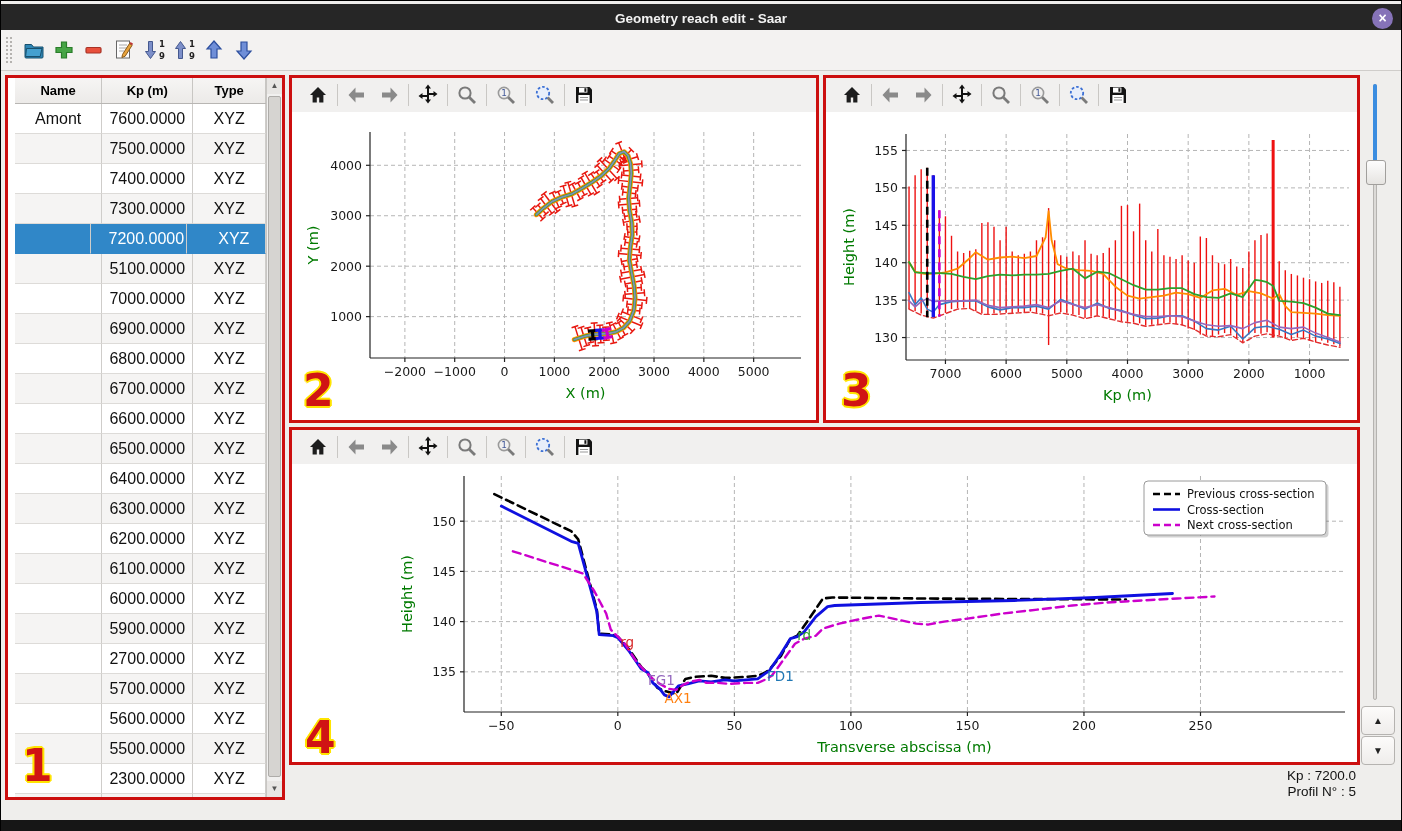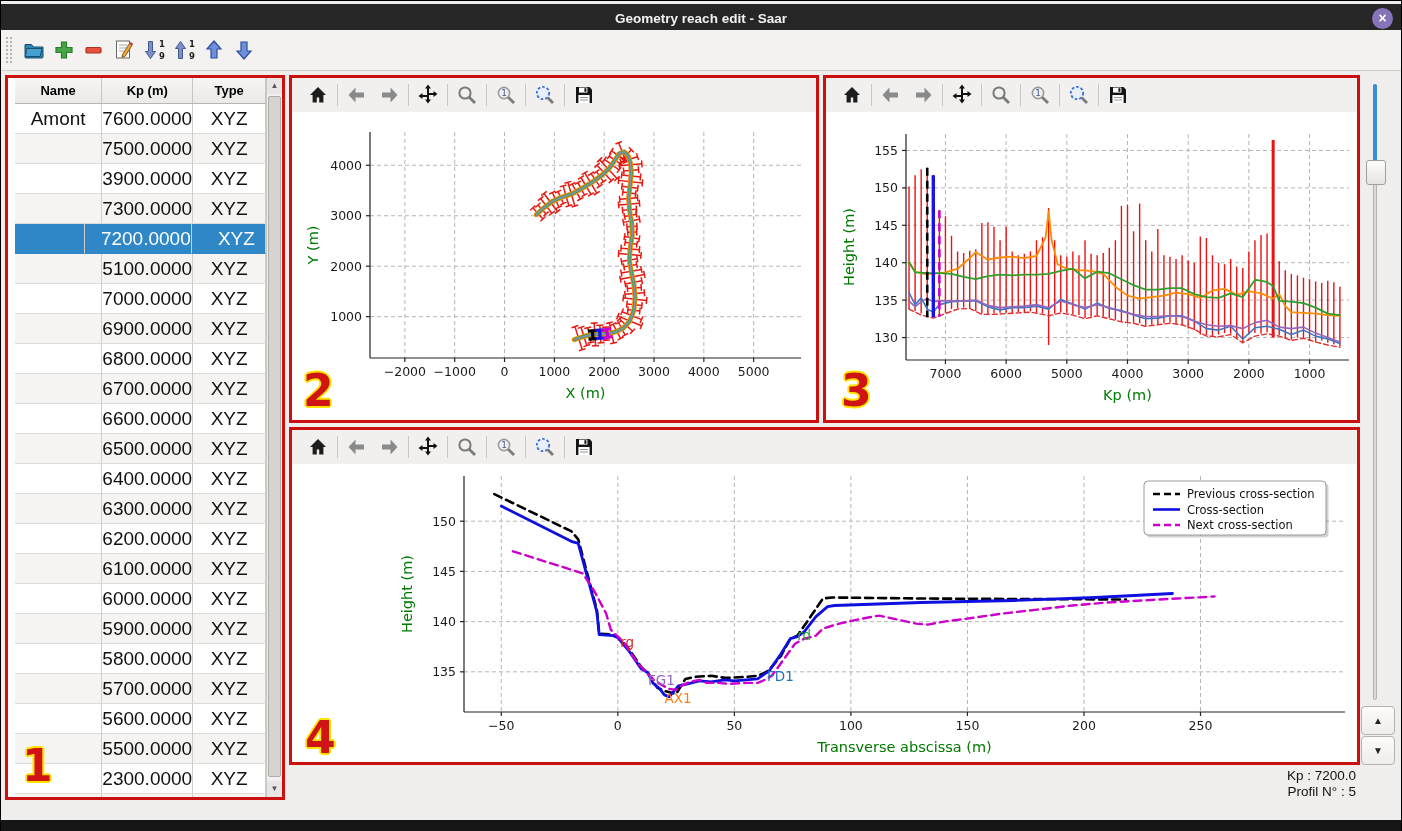--- a/index.html
+++ b/index.html
@@ -22,21 +22,21 @@
   .panel{position:absolute;border:3px solid #cc0f0f;background:#fff;box-sizing:border-box;}
   #panel-table{left:5px;top:75px;width:280px;height:725px;background:#fff;}
   #panel-plan{left:289px;top:75px;width:530px;height:348px;}
   #panel-long{left:823px;top:75px;width:537px;height:348px;}
   #panel-cross{left:289px;top:427px;width:1071px;height:338px;}
   .table-wrap{display:flex;height:100%;overflow:hidden;}
   .grid-table{flex:1;overflow:hidden;padding-left:7px;}
   .thead{display:flex;height:25px;background:linear-gradient(#f6f5f4,#eceae8);
          border-bottom:1px solid #b8b6b3;font-weight:bold;font-size:13px;}
   .thead .c{display:flex;align-items:center;justify-content:center;border-right:1px solid #c8c6c3;box-sizing:border-box;}
-  .row{display:flex;height:30px;font-size:19px;}
+  .row{display:flex;height:30px;font-size:16px;}
   .row .c{display:flex;align-items:center;justify-content:center;border-right:1px solid #cfcdca;
           border-bottom:1px solid #dddbd8;box-sizing:border-box;color:#111;}
   .row:nth-child(even){background:#f5f4f3;}
   .row.selected{background:#3087c8;gap:16px;}
   .row.selected .c{color:#fff;border-bottom-color:#3087c8;}
   .c.name{width:90px;} .c.kp{width:94px;} .c.type{width:75px;}
   .vscroll{width:15px;background:#f1f0ef;border-left:1px solid #c8c6c3;display:flex;flex-direction:column;}
   .sb-btn{height:16px;font-size:8px;color:#555;text-align:center;line-height:16px;background:#e8e6e4;}
   .sb-track{flex:1;position:relative;}
   .sb-thumb{position:absolute;left:1px;right:1px;top:2px;bottom:4px;background:#d6d4d1;
@@ -131,21 +131,21 @@
             <div class="c kp">7600.0000</div>
             <div class="c type">XYZ</div>
           </div>
           <div class="row">
             <div class="c name"></div>
             <div class="c kp">7500.0000</div>
             <div class="c type">XYZ</div>
           </div>
           <div class="row">
             <div class="c name"></div>
-            <div class="c kp">3900.0000</div>
+            <div class="c kp">7400.0000</div>
             <div class="c type">XYZ</div>
           </div>
           <div class="row">
             <div class="c name"></div>
             <div class="c kp">7300.0000</div>
             <div class="c type">XYZ</div>
           </div>
           <div class="row selected">
             <div class="c name"></div>
             <div class="c kp">7200.0000</div>
@@ -211,21 +211,21 @@
             <div class="c kp">6000.0000</div>
             <div class="c type">XYZ</div>
           </div>
           <div class="row">
             <div class="c name"></div>
             <div class="c kp">5900.0000</div>
             <div class="c type">XYZ</div>
           </div>
           <div class="row">
             <div class="c name"></div>
-            <div class="c kp">5800.0000</div>
+            <div class="c kp">2700.0000</div>
             <div class="c type">XYZ</div>
           </div>
           <div class="row">
             <div class="c name"></div>
             <div class="c kp">5700.0000</div>
             <div class="c type">XYZ</div>
           </div>
           <div class="row">
             <div class="c name"></div>
             <div class="c kp">5600.0000</div>

